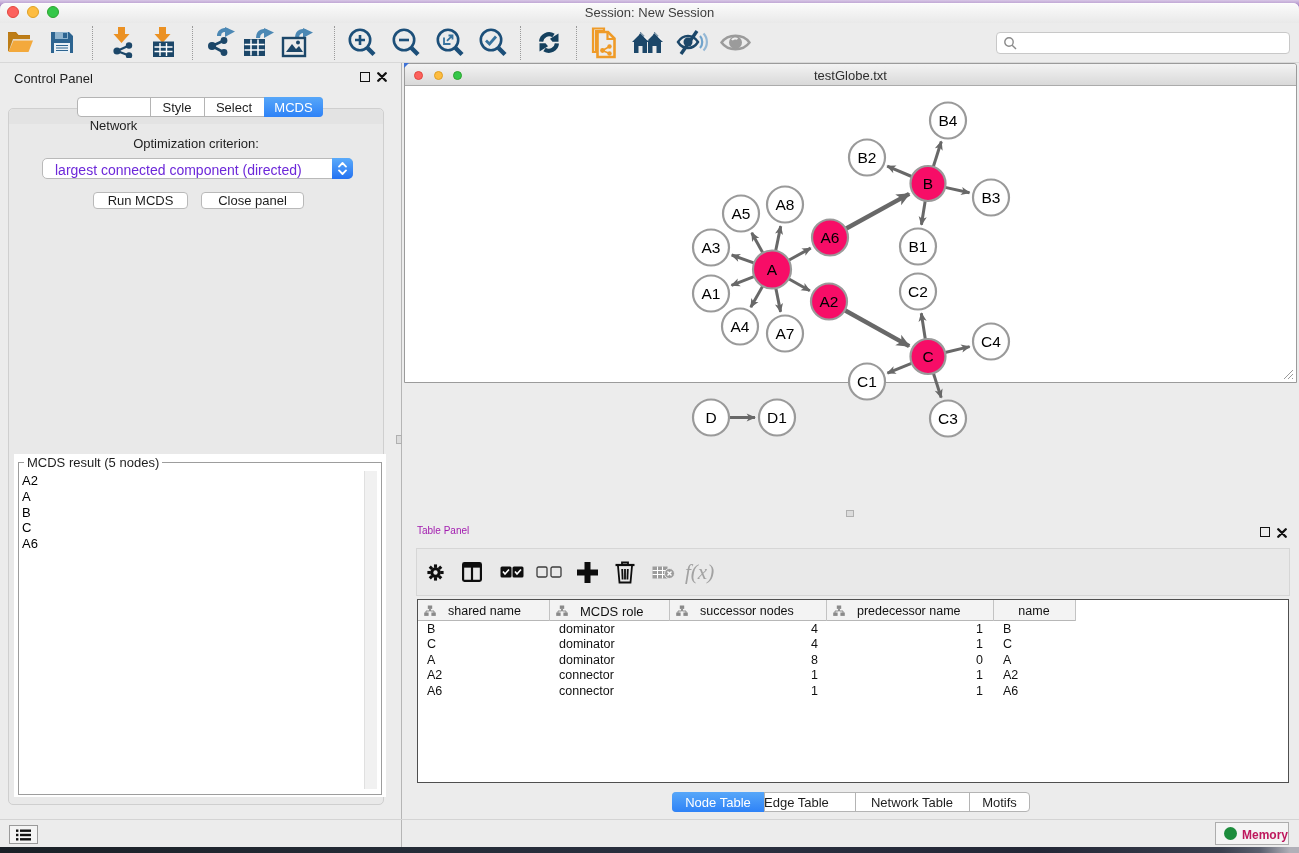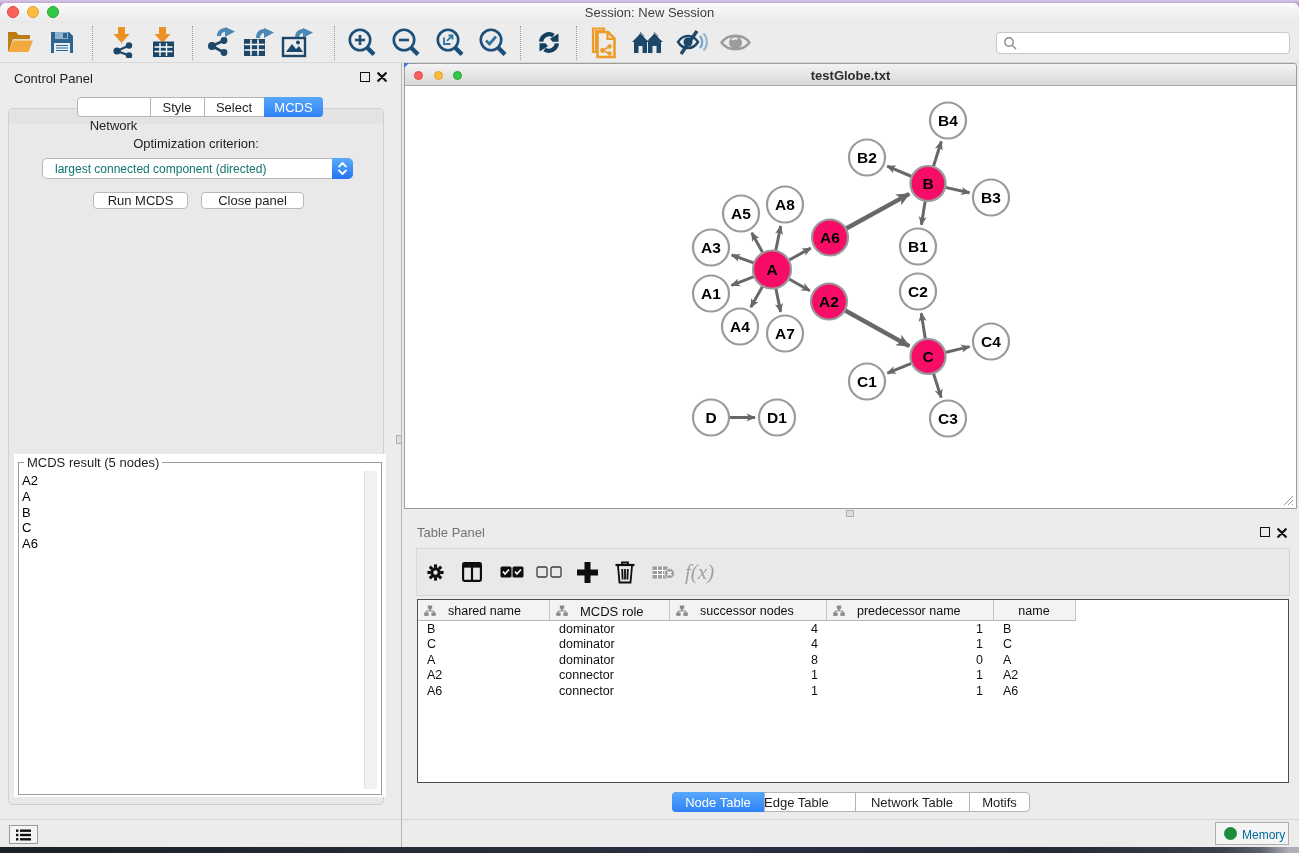--- a/index.html
+++ b/index.html
@@ -158,36 +158,36 @@
 <div class="abs" style="left:264px;top:100px;width:59px;text-align:center;font-size:13px;color:#fff;">MCDS</div>
 
 <div class="abs" style="left:8px;top:136px;width:376px;text-align:center;font-size:13px;color:#1e1e1e;">Optimization criterion:</div>
 
 <div class="abs" style="left:42px;top:158px;width:311px;height:21px;background:#fff;border:1px solid #b9b9b9;border-radius:5px;"></div>
 <div class="abs" style="left:332px;top:158px;width:21px;height:21px;background:linear-gradient(#5babfa,#2472f2);border-radius:0 5px 5px 0;"></div>
 <svg class="abs" style="left:337px;top:162px;" width="11" height="13" viewBox="0 0 11 13">
     <path d="M2 4.6 L5.5 1 L9 4.6" fill="none" stroke="#fff" stroke-width="1.8" stroke-linecap="round" stroke-linejoin="round"></path>
     <path d="M2 8.4 L5.5 12 L9 8.4" fill="none" stroke="#fff" stroke-width="1.8" stroke-linecap="round" stroke-linejoin="round"></path>
   </svg>
-<div class="abs" style="left:55px;top:162px;font-size:12px;color:#0f766e;">largest connected component (directed)</div>
+<div class="abs" style="left:55px;top:162px;font-size:14px;color:#6d28d9;">largest connected component (directed)</div>
 
 <div class="abs" style="left:93px;top:192px;width:95px;height:17px;background:#fff;border:1px solid #b9b9b9;border-radius:4px;text-align:center;font-size:13px;color:#1e1e1e;line-height:15px;">Run MCDS</div>
 <div class="abs" style="left:201px;top:192px;width:103px;height:17px;background:#fff;border:1px solid #b9b9b9;border-radius:4px;text-align:center;font-size:13px;color:#1e1e1e;line-height:15px;">Close panel</div>
 
 <div class="abs" style="left:14px;top:454px;width:372px;height:343px;background:#fff;"></div>
 <div class="abs" style="left:18px;top:462px;width:364px;height:333px;border:1px solid #9d9d9d;"></div>
 <div class="abs" style="left:24px;top:455px;background:#fff;padding:0 3px;font-size:13px;color:#1e1e1e;">MCDS result (5 nodes)</div>
 
 <div class="abs" style="left:20px;top:473px;width:360px;height:316px;background:#fff;font-size:13px;color:#000;line-height:15.8px;padding-left:2px;">A2<br>A<br>B<br>C<br>A6</div>
 <div class="abs" style="left:364px;top:471px;width:13px;height:318px;background:#f1f1f1;border-left:1px solid #e0e0e0;"></div>
 
 <div class="abs" style="left:401px;top:63px;width:1px;height:784px;background:#b5b5b5;"></div>
 <div class="abs" style="left:396px;top:435px;width:6px;height:9px;background:#dcdcdc;border:1px solid #b0b0b0;"></div>
 
-<div class="abs" id="netwin" style="left:404px;top:63px;width:893px;height:446px;background:#fff;border:1px solid #9b9b9b;border-radius:3px 3px 0 0;font-weight:bold;">
+<div class="abs" id="netwin" style="left:404px;top:63px;width:893px;height:320px;background:#fff;border:1px solid #9b9b9b;border-radius:3px 3px 0 0;">
   <div style="position:absolute;left:0;top:0;right:0;height:22px;background:linear-gradient(#f3f3f3,#d9d9d9);border-bottom:1px solid #ababab;border-radius:3px 3px 0 0;"></div>
   <svg style="position:absolute;left:-1px;top:-1px;" width="5" height="5" viewBox="0 0 5 5">
       <path d="M0 0 L5 0 L0 5 z" fill="#3f72d6"></path>
     </svg>
   <div style="position:absolute;left:9px;top:7px;width:9px;height:9px;border-radius:50%;background:#fc615d;border:1px solid #e2463d;"></div>
   <div style="position:absolute;left:29px;top:7px;width:9px;height:9px;border-radius:50%;background:#fdbc40;border:1px solid #dfa023;"></div>
   <div style="position:absolute;left:48px;top:7px;width:9px;height:9px;border-radius:50%;background:#34c749;border:1px solid #2da32f;"></div>
   <div style="position:absolute;left:0;top:4px;width:100%;text-align:center;font-size:13px;color:#2e2e2e;">testGlobe.txt</div>
   <svg id="graph" style="position:absolute;left:0;top:23px;" width="891" height="421" viewBox="0 0 891 421">
     <defs>
@@ -263,21 +263,21 @@
       <text x="372" y="336">D1</text>
     </g>
   </svg>
   <svg style="position:absolute;right:2px;bottom:2px;" width="11" height="11" viewBox="0 0 11 11">
       <path d="M10 1 L1 10 M10 5 L5 10 M10 9 L9 10" stroke="#9a9a9a" stroke-width="1"></path>
     </svg>
 </div>
 
 <div class="abs" style="left:846px;top:510px;width:8px;height:7px;background:#dcdcdc;border:1px solid #b0b0b0;"></div>
 
-<div class="abs" style="left:417px;top:525px;font-size:13px;color:#737373;">Table Panel</div>
+<div class="abs" style="left:417px;top:525px;font-size:10px;color:#a21caf;">Table Panel</div>
 <div class="abs" style="left:1260px;top:527px;width:10px;height:10px;border:1.5px solid #111;"></div>
 <svg class="abs" style="left:1277px;top:528px;" width="10" height="10" viewBox="0 0 12 12">
     <path d="M1.5 1.5 L10.5 10.5 M10.5 1.5 L1.5 10.5" stroke="#111" stroke-width="2.8" stroke-linecap="round"></path>
   </svg>
 
 <div class="abs" style="left:416px;top:548px;width:874px;height:48px;background:#e9e9e9;border:1px solid #d6d6d6;"></div>
 <svg class="abs" style="left:427px;top:564px;" width="17" height="17" viewBox="0 0 21 21">
   <g fill="#0e0e0e">
       <circle cx="10.5" cy="10.5" r="6.4"></circle>
   <rect x="8.6" y="0.5" width="3.8" height="4.2"></rect>
@@ -397,15 +397,15 @@
       <rect x="0" y="0.5" width="2.4" height="2.4"></rect>
       <rect x="4" y="0.5" width="11" height="2.4"></rect>
       <rect x="0" y="4.8" width="2.4" height="2.4"></rect>
       <rect x="4" y="4.8" width="11" height="2.4"></rect>
       <rect x="0" y="9.1" width="2.4" height="2.4"></rect>
       <rect x="4" y="9.1" width="11" height="2.4"></rect>
     </g>
   </svg>
 <div class="abs" style="left:1215px;top:822px;width:74px;height:23px;background:#f4f4f4;border:1px solid #adadad;"></div>
 <div class="abs" style="left:1224px;top:827px;width:13px;height:13px;border-radius:50%;background:#1c8c3c;"></div>
-<div class="abs" style="left:1242px;top:828px;font-size:12px;color:#0369a1;">Memory</div>
+<div class="abs" style="left:1242px;top:828px;font-size:12px;color:#be185d;font-weight:bold;">Memory</div>
 
 <div class="abs" style="left:0;top:847px;width:1299px;height:6px;background:linear-gradient(90deg,#1a2026,#242b36 30%,#2a3040 55%,#232736 80%,#3a3f4e 94%,#5a5f6e 97%,#b0b0b8 99.3%);"></div>
 
 </body></html>

